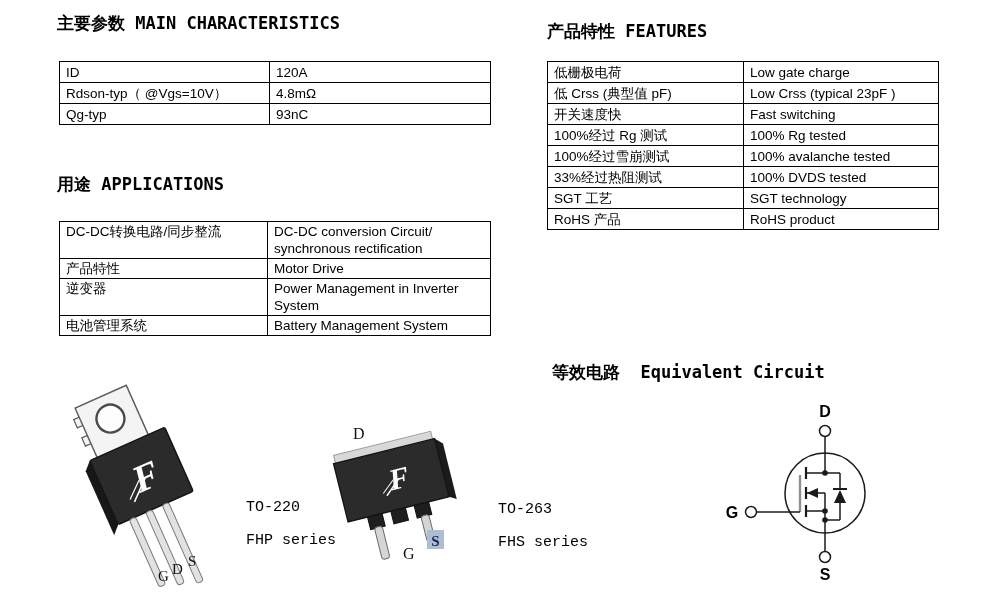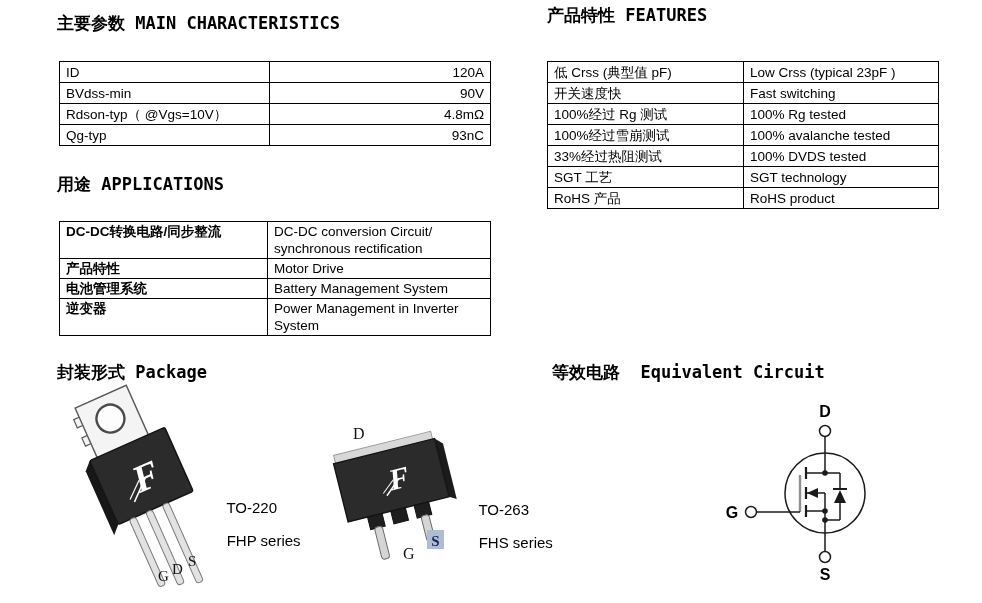--- a/index.html
+++ b/index.html
@@ -17,71 +17,70 @@
     font-size:13.5px; color:#000; background:#fff;
   }
   table.tbl td {
     border:1.5px solid #000; padding:1px 6px; line-height:17px; vertical-align:middle;
     overflow:hidden;
     margin-top:31px;
   }
   .t-main { left:59px; top:61px; width:431px; }
   .t-main td { height:21px; }
   .t-main td.c1 { width:210px; }
-  .t-main td.c2 { width:221px; text-align:right; }
+  .t-main td.c2 { width:221px; text-align:left; }
   .t-feat { left:547px; top:61px; width:391px; }
   .t-feat td { height:21px; }
   .t-feat td.c1 { width:196px; }
   .t-feat td.c2 { width:195px; }
   .t-app { left:59px; top:221px; width:431px; }
   .t-app td { padding:2px 6px; }
-  .t-app td.c1 { width:208px; vertical-align:top;font-weight:bold; }
+  .t-app td.c1 { width:208px; vertical-align:top; }
   .t-app td.c2 { width:223px; }
   .pkg-label {
-    position:absolute; font-size:15px; line-height:16.5px; color:#000; white-space:pre;
+    position:absolute; font-size:15px; line-height:16.5px; color:#000; white-space:pre;font-family:Liberation Mono, monospace;
   }
   .pin-label {
     position:absolute; font-family:"Liberation Serif", serif; font-size:15px; color:#111;
   }
   .fig { position:absolute; }
 </style>
 </head>
 <body>
 
 <div class="page">
 
   <div class="hd" style="left:57px; top:12px;">主要参数 MAIN CHARACTERISTICS</div>
-  <div class="hd" style="left:547px; top:4px;">产品特性 FEATURES</div>
+  <div class="hd" style="left:547px; top:20px;">产品特性 FEATURES</div>
   <div class="hd" style="left:57px; top:173px;">用途 APPLICATIONS</div>
-  <div class="hd" style="left:57px; top:361px;">封装形式 Package</div>
   <div class="hd" style="left:552px; top:361px;">等效电路  Equivalent Circuit</div>
 
   <table class="tbl t-main">
     <tbody>
         <tr>
       <td class="c1">ID</td>
       <td class="c2">120A</td>
     </tr>
     <tr>
-      <td class="c1">BVdss-min</td>
-      <td class="c2">90V</td>
-    </tr>
-    <tr>
       <td class="c1">Rdson-typ（ @Vgs=10V）</td>
       <td class="c2">4.8mΩ</td>
     </tr>
     <tr>
       <td class="c1">Qg-typ</td>
       <td class="c2">93nC</td>
     </tr>
   </tbody>
     </table>
 
   <table class="tbl t-feat">
     <tbody>
+        <tr>
+      <td class="c1">低栅极电荷</td>
+      <td class="c2">Low gate charge</td>
+    </tr>
     <tr>
       <td class="c1">低  Crss (典型值 pF)</td>
       <td class="c2">Low Crss (typical 23pF )</td>
     </tr>
     <tr>
       <td class="c1">开关速度快</td>
       <td class="c2">Fast switching</td>
     </tr>
     <tr>
       <td class="c1">100%经过 Rg 测试</td>
@@ -110,26 +109,26 @@
     <tbody>
         <tr>
       <td class="c1">DC-DC转换电路/同步整流</td>
       <td class="c2">DC-DC conversion Circuit/ synchronous rectification</td>
     </tr>
     <tr>
       <td class="c1">产品特性</td>
       <td class="c2">Motor Drive</td>
     </tr>
     <tr>
+      <td class="c1">逆变器</td>
+      <td class="c2">Power Management in Inverter System</td>
+    </tr>
+    <tr>
       <td class="c1">电池管理系统</td>
       <td class="c2">Battery Management System</td>
-    </tr>
-    <tr>
-      <td class="c1">逆变器</td>
-      <td class="c2">Power Management in Inverter System</td>
     </tr>
   </tbody>
     </table>
 
   <svg class="fig" style="left:40px; top:384px;" width="175" height="220" viewBox="0 0 175 220">
     <g transform="translate(4,-12) rotate(-24 88 95)">
       <rect x="54" y="28" width="7" height="9" fill="#f4f4f4" stroke="#5a5a5a" stroke-width="1.2"></rect>
       <rect x="54" y="48" width="7" height="9" fill="#f4f4f4" stroke="#5a5a5a" stroke-width="1.2"></rect>
       <rect x="60" y="18" width="56" height="58" fill="#f4f4f4" stroke="#5a5a5a" stroke-width="1.4"></rect>
       <circle cx="88" cy="42" r="14" fill="#fdfdfd" stroke="#4a4a4a" stroke-width="2.4"></circle>

